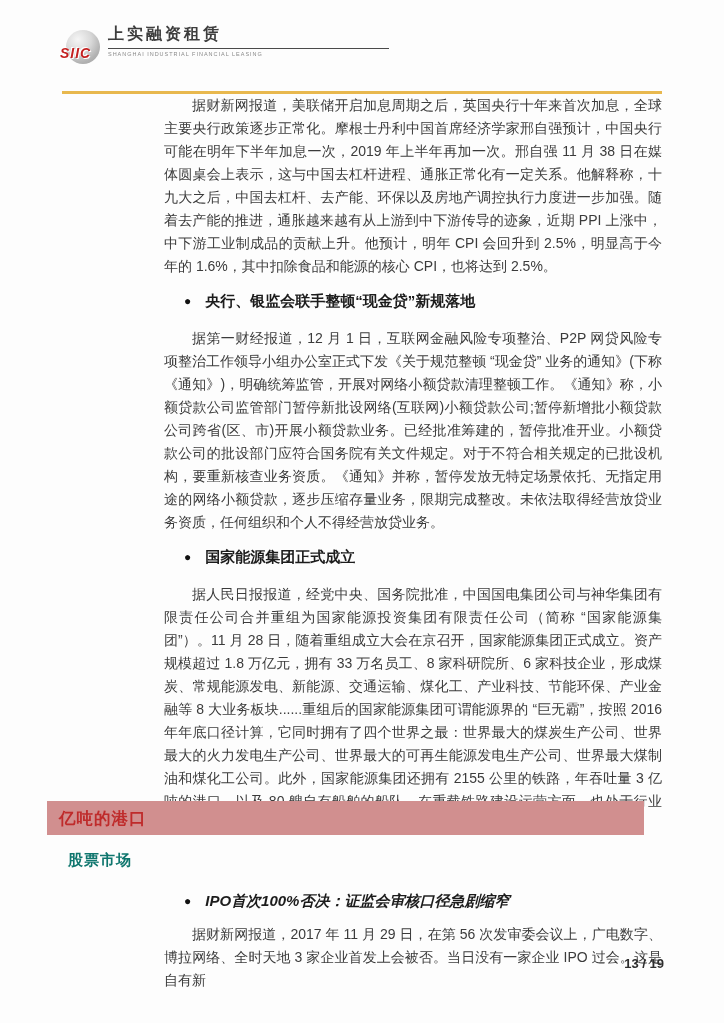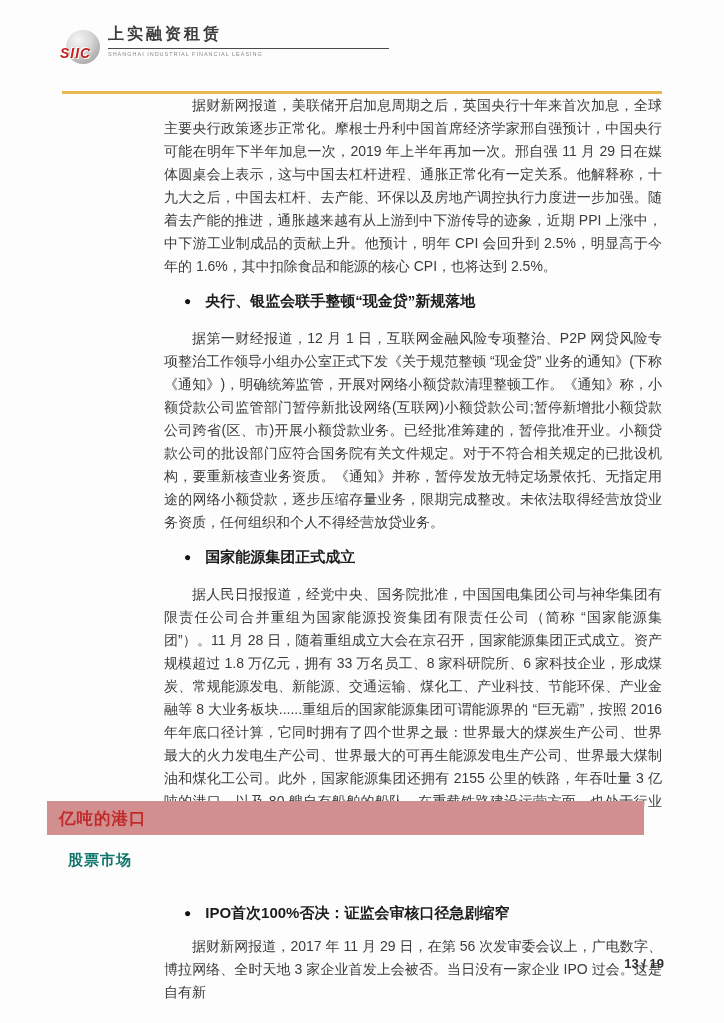--- a/index.html
+++ b/index.html
@@ -53,21 +53,21 @@
   }
   .banner-label{
     font-size:16.5px;font-weight:700;color:#bf2b2b;line-height:34px;
     padding-left:12px;letter-spacing:1px;
   }
   .subsection-title{
     position:absolute;left:68px;top:851px;
     font-size:15px;font-weight:700;color:#0f766e;letter-spacing:1px;
   }
   .bottom-block{position:absolute;left:164px;top:884px;width:498px;}
-  .bottom-block .bullet-heading{margin:16px 0 8px 0;}
+  .bottom-block .bullet-heading{margin:4px 0 8px 0;font-style:italic;}
   
   .footer{
     position:absolute;left:0;top:956px;width:664px;text-align:right;
     font-size:13px;font-weight:700;color:#2e2e2e;
   }
 </style>
 </head>
 <body>
 
 <div class="page">
@@ -77,21 +77,21 @@
       <span class="siic">SIIC</span>
     </div>
     <div class="logo-text">
       <div class="logo-title">上实融资租赁</div>
       <div class="logo-subtitle">SHANGHAI  INDUSTRIAL  FINANCIAL  LEASING</div>
     </div>
   </div>
   <div class="gold-rule"></div>
 
   <div class="content">
-    <p class="body-para">据财新网报道，美联储开启加息周期之后，英国央行十年来首次加息，全球主要央行政策逐步正常化。摩根士丹利中国首席经济学家邢自强预计，中国央行可能在明年下半年加息一次，2019 年上半年再加一次。邢自强 11 月 29 日在媒体圆桌会上表示，这与中国去杠杆进程、通胀正常化有一定关系。他解释称，十九大之后，中国去杠杆、去产能、环保以及房地产调控执行力度进一步加强。随着去产能的推进，通胀越来越有从上游到中下游传导的迹象，近期 PPI 上涨中，中下游工业制成品的贡献上升。他预计，明年 CPI 会回升到 2.5%，明显高于今年的 1.6%，其中扣除食品和能源的核心 CPI，也将达到 2.5%。</p>
+    <p class="body-para">据财新网报道，美联储开启加息周期之后，英国央行十年来首次加息，全球主要央行政策逐步正常化。摩根士丹利中国首席经济学家邢自强预计，中国央行可能在明年下半年加息一次，2019 年上半年再加一次。邢自强 11 月 38 日在媒体圆桌会上表示，这与中国去杠杆进程、通胀正常化有一定关系。他解释称，十九大之后，中国去杠杆、去产能、环保以及房地产调控执行力度进一步加强。随着去产能的推进，通胀越来越有从上游到中下游传导的迹象，近期 PPI 上涨中，中下游工业制成品的贡献上升。他预计，明年 CPI 会回升到 2.5%，明显高于今年的 1.6%，其中扣除食品和能源的核心 CPI，也将达到 2.5%。</p>
 
     <div class="bullet-heading">
       <span class="bullet">●</span><span>央行、银监会联手整顿“现金贷”新规落地</span>
     </div>
     <p class="body-para">据第一财经报道，12 月 1 日，互联网金融风险专项整治、P2P 网贷风险专项整治工作领导小组办公室正式下发《关于规范整顿 “现金贷” 业务的通知》(下称《通知》)，明确统筹监管，开展对网络小额贷款清理整顿工作。《通知》称，小额贷款公司监管部门暂停新批设网络(互联网)小额贷款公司;暂停新增批小额贷款公司跨省(区、市)开展小额贷款业务。已经批准筹建的，暂停批准开业。小额贷款公司的批设部门应符合国务院有关文件规定。对于不符合相关规定的已批设机构，要重新核查业务资质。《通知》并称，暂停发放无特定场景依托、无指定用途的网络小额贷款，逐步压缩存量业务，限期完成整改。未依法取得经营放贷业务资质，任何组织和个人不得经营放贷业务。</p>
 
     <div class="bullet-heading">
       <span class="bullet">●</span><span>国家能源集团正式成立</span>
     </div>
     <p class="body-para">据人民日报报道，经党中央、国务院批准，中国国电集团公司与神华集团有限责任公司合并重组为国家能源投资集团有限责任公司（简称 “国家能源集团”）。11 月 28 日，随着重组成立大会在京召开，国家能源集团正式成立。资产规模超过 1.8 万亿元，拥有 33 万名员工、8 家科研院所、6 家科技企业，形成煤炭、常规能源发电、新能源、交通运输、煤化工、产业科技、节能环保、产业金融等 8 大业务板块......重组后的国家能源集团可谓能源界的 “巨无霸”，按照 2016 年年底口径计算，它同时拥有了四个世界之最：世界最大的煤炭生产公司、世界最大的火力发电生产公司、世界最大的可再生能源发电生产公司、世界最大煤制油和煤化工公司。此外，国家能源集团还拥有 2155 公里的铁路，年吞吐量 3 亿吨的港口，以及 80 艘自有船舶的船队，在重载铁路建设运营方面，也处于行业领先水平。</p>

